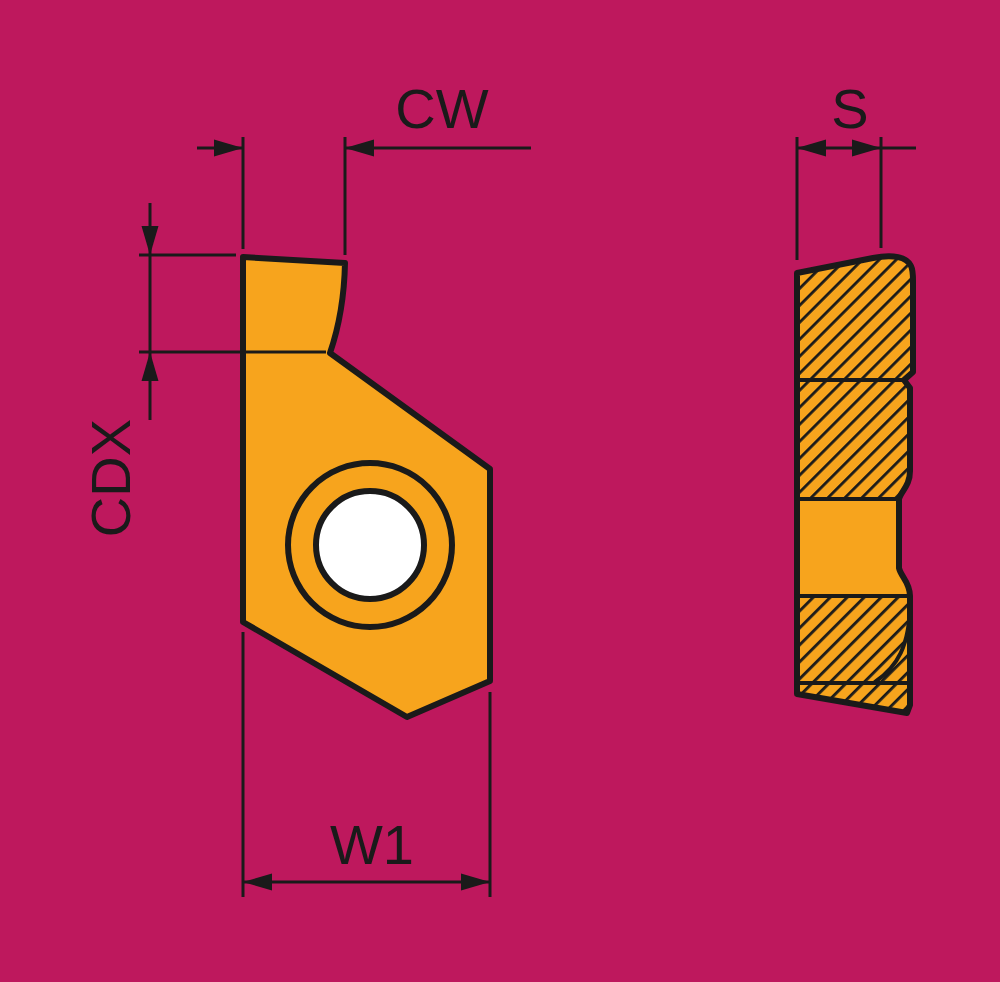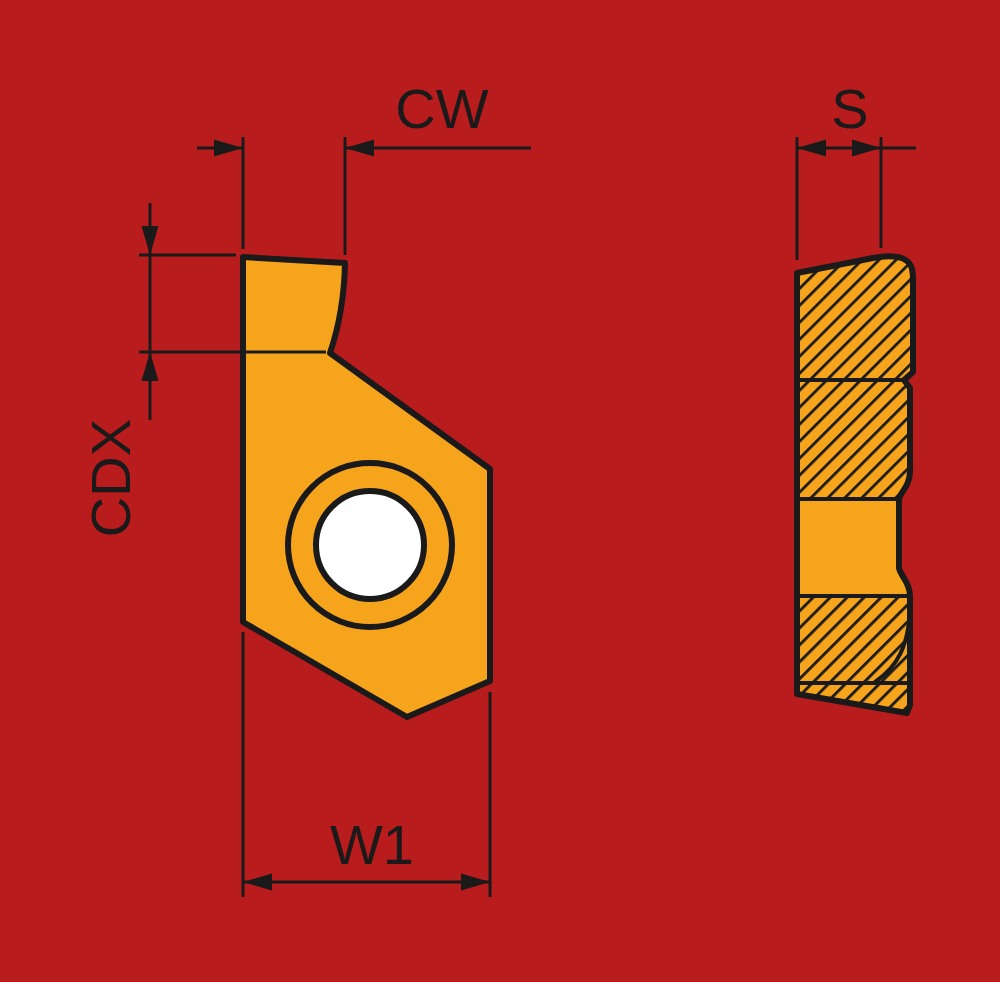--- a/index.html
+++ b/index.html
@@ -5,21 +5,21 @@
   html, body {
     margin: 0;
     padding: 0;
     background: #ffffff;
     font-family: "Liberation Sans", sans-serif;
   }
   .canvas {
     position: relative;
     width: 1000px;
     height: 982px;
-    background: #b91c1c;
+    background: #be185d;
     overflow: hidden;
   }
   svg { display: block; }
   .outline {
     stroke: #1a1a1a;
     stroke-width: 6;
     stroke-linejoin: round;
     stroke-linecap: round;
   }
   .iline {

